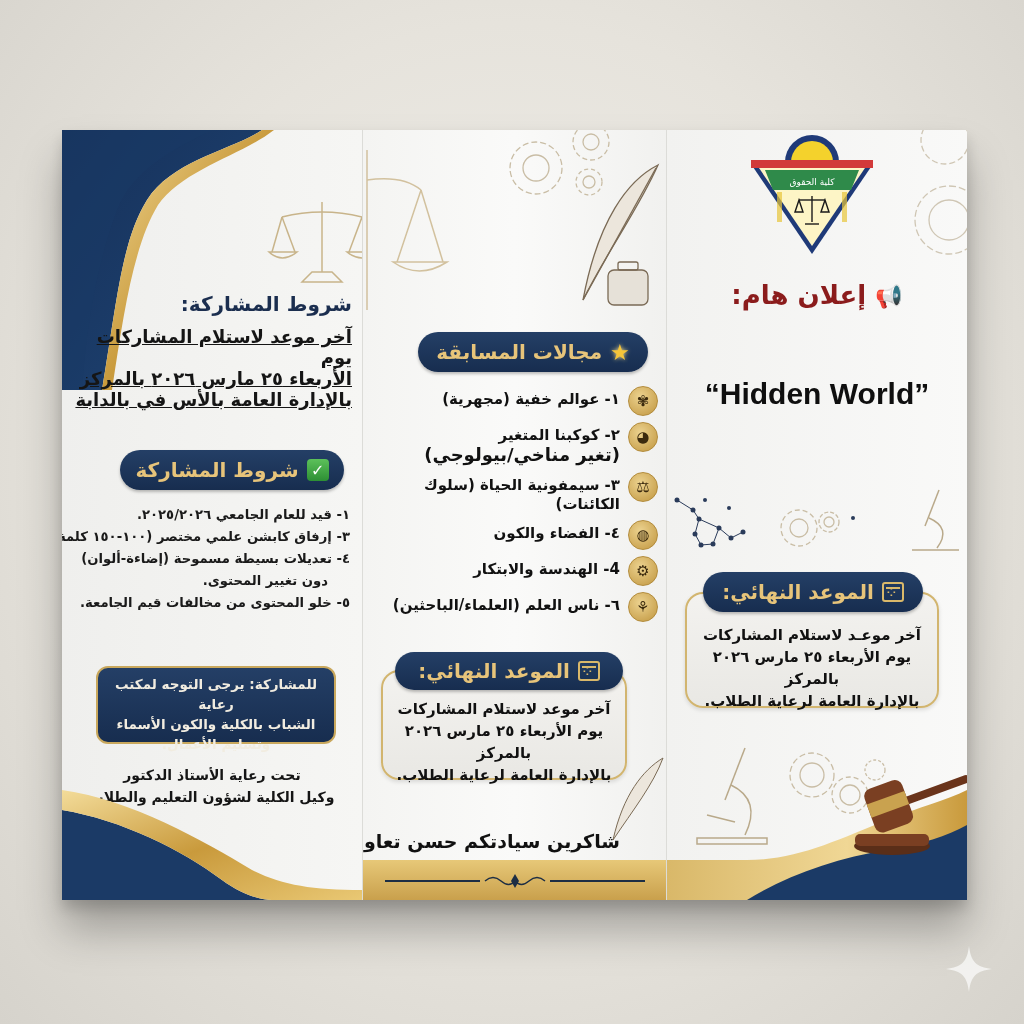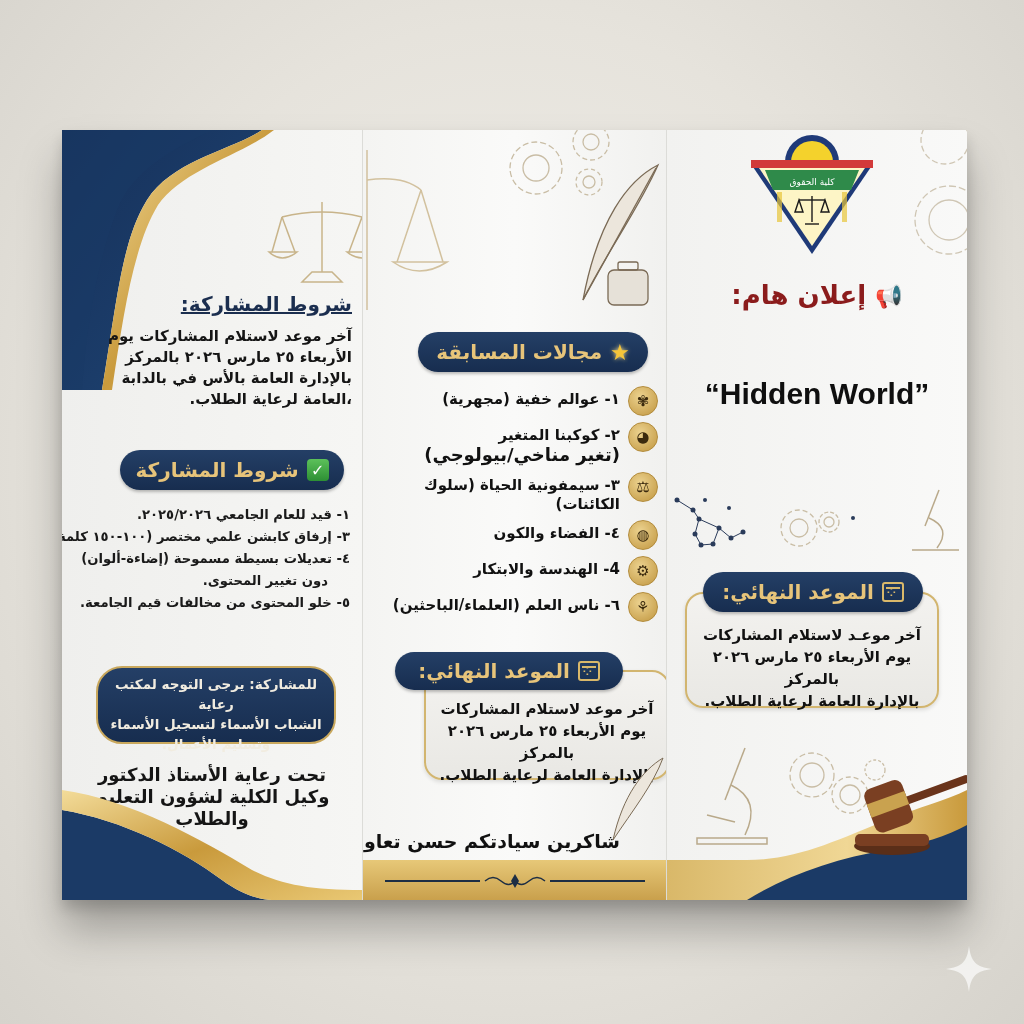--- a/index.html
+++ b/index.html
@@ -62,21 +62,21 @@
     font-size: 15px; color: #3b2a0e;
   }
   .field-text { font-size: 15px; font-weight: bold; color: #111; line-height: 19px; padding-top: 4px; }
 
   .cond-list { position: absolute; left: 0; right: 12px; top: 374px; direction: rtl; font-size: 13.2px; font-weight: bold; color: #1a1a1a; line-height: 22px; }
   .cond-list div.indent { padding-right: 22px; }
 
   .note-box {
     position: absolute; left: 34px; top: 536px; width: 240px; height: 78px;
     background: linear-gradient(180deg, #243f66 0%, #172d4f 100%);
-    border: 2px solid #c9a85d; border-radius: 26px;
+    border: 2px solid #c9a85d; border-radius: 12px;
     color: #f1ece0; font-size: 13.5px; line-height: 20px; text-align: center; direction: rtl;
     padding: 6px 8px; font-weight: bold;
   }
   .checkbox-icon {
     width: 22px; height: 22px; border-radius: 4px; background: linear-gradient(180deg,#5cc15a,#2d8f34);
     color: #fff; font-size: 16px; display: flex; align-items: center; justify-content: center; font-weight: bold;
   }
   .star-icon { color: #f5c53a; font-size: 22px; text-shadow: 0 0 4px #ffe48a; }
 
   .sketch { position: absolute; }
@@ -112,48 +112,47 @@
         <line x1="15" y1="25" x2="5" y2="60"></line>
           <line x1="15" y1="25" x2="28" y2="60"></line>
         <path d="M2,60 Q15,72 30,60 Z"></path>
         <line x1="95" y1="25" x2="82" y2="60"></line>
           <line x1="95" y1="25" x2="108" y2="60"></line>
         <path d="M80,60 Q95,72 110,60 Z"></path>
         <path d="M35,90 L75,90 L65,80 L45,80 Z"></path>
       </g>
     </svg>
 
-    <div class="rtl bold" style="position:absolute;right:10px;top:162px;font-size:20px;color:#1b2e4f;text-decoration:underline;">شروط المشاركة:</div>
-    <div class="rtl bold" style="position:absolute;right:10px;left:4px;top:196px;font-size:15px;line-height:21px;color:#151515;">
+    <div class="rtl bold" style="position:absolute;right:10px;top:162px;font-size:20px;color:#1b2e4f;">شروط المشاركة:</div>
+    <div class="rtl bold" style="position:absolute;right:10px;left:4px;top:196px;font-size:18px;line-height:21px;color:#151515;text-decoration:underline;">
       <div>آخر موعد لاستلام المشاركات يوم</div>
       <div>الأربعاء ٢٥ مارس ٢٠٢٦ بالمركز</div>
       <div>بالإدارة العامة بالأس في بالدابة</div>
-      <div>،العامة لرعاية الطلاب.</div>
     </div>
 
     <div class="pill" style="left:58px;top:320px;width:224px;">
       <span class="checkbox-icon">✓</span>
       <span>شروط المشاركة</span>
     </div>
 
     <div class="cond-list">
       <div>١- قيد للعام الجامعي ٢٠٢٥/٢٠٢٦.</div>
       <div style="white-space:nowrap;">٣- إرفاق كابشن علمي مختصر (١٠٠-١٥٠ كلمة).</div>
       <div>٤- تعديلات بسيطة مسموحة (إضاءة-ألوان)</div>
       <div class="indent">دون تغيير المحتوى.</div>
       <div>٥- خلو المحتوى من مخالفات قيم الجامعة.</div>
     </div>
 
     <div class="note-box">
       <div>للمشاركة: يرجى التوجه لمكتب رعاية</div>
-      <div>الشباب الأسماء لتسجيل الأسماء</div>
+      <div>الشباب بالكلية والكون الأسماء</div>
       <div>وتسليم الأعمال.</div>
     </div>
 
-    <div class="rtl bold" style="position:absolute;left:20px;right:20px;top:634px;text-align:center;font-size:18px;line-height:22px;color:#151515;">
+    <div class="rtl bold" style="position:absolute;left:20px;right:20px;top:634px;text-align:center;font-size:14px;line-height:22px;color:#151515;">
       <div>تحت رعاية الأستاذ الدكتور</div>
       <div>وكيل الكلية لشؤون التعليم والطلاب</div>
     </div>
 
     <svg class="sketch" width="300" height="110" style="left:0;bottom:0">
       <path d="M0,20 C60,30 120,60 160,90 C180,105 200,110 210,110 L0,110 Z" fill="#1b3a66"></path>
       <path d="M0,0 C70,10 140,50 190,80 C220,95 250,100 300,100 L300,110 L210,110 C200,110 180,105 160,90 C120,60 60,30 0,20 Z" fill="url(#gold1)"></path>
     </svg>
   </div>
 
@@ -214,21 +213,21 @@
       <div class="field-item">
         <span class="field-icon">⚙</span>
         <span class="field-text">4- الهندسة والابتكار</span>
       </div>
       <div class="field-item">
         <span class="field-icon">⚘</span>
         <span class="field-text">٦- ناس العلم (العلماء/الباحثين)</span>
       </div>
     </div>
 
-    <div class="deadline-box" style="left:18px;top:540px;width:246px;height:110px;margin-left:43px;">
+    <div class="deadline-box" style="left:18px;top:540px;width:246px;height:110px;">
       <div>آخر موعد لاستلام المشاركات</div>
       <div>يوم الأربعاء ٢٥ مارس ٢٠٢٦ بالمركز</div>
       <div>بالإدارة العامة لرعاية الطلاب.</div>
     </div>
     <div class="pill" style="left:32px;top:522px;width:228px;height:38px;">
       <span class="icon-cal"></span>
       <span>الموعد النهائي:</span>
     </div>
 
     <svg class="sketch" width="60" height="90" style="left:245px;top:625px">

